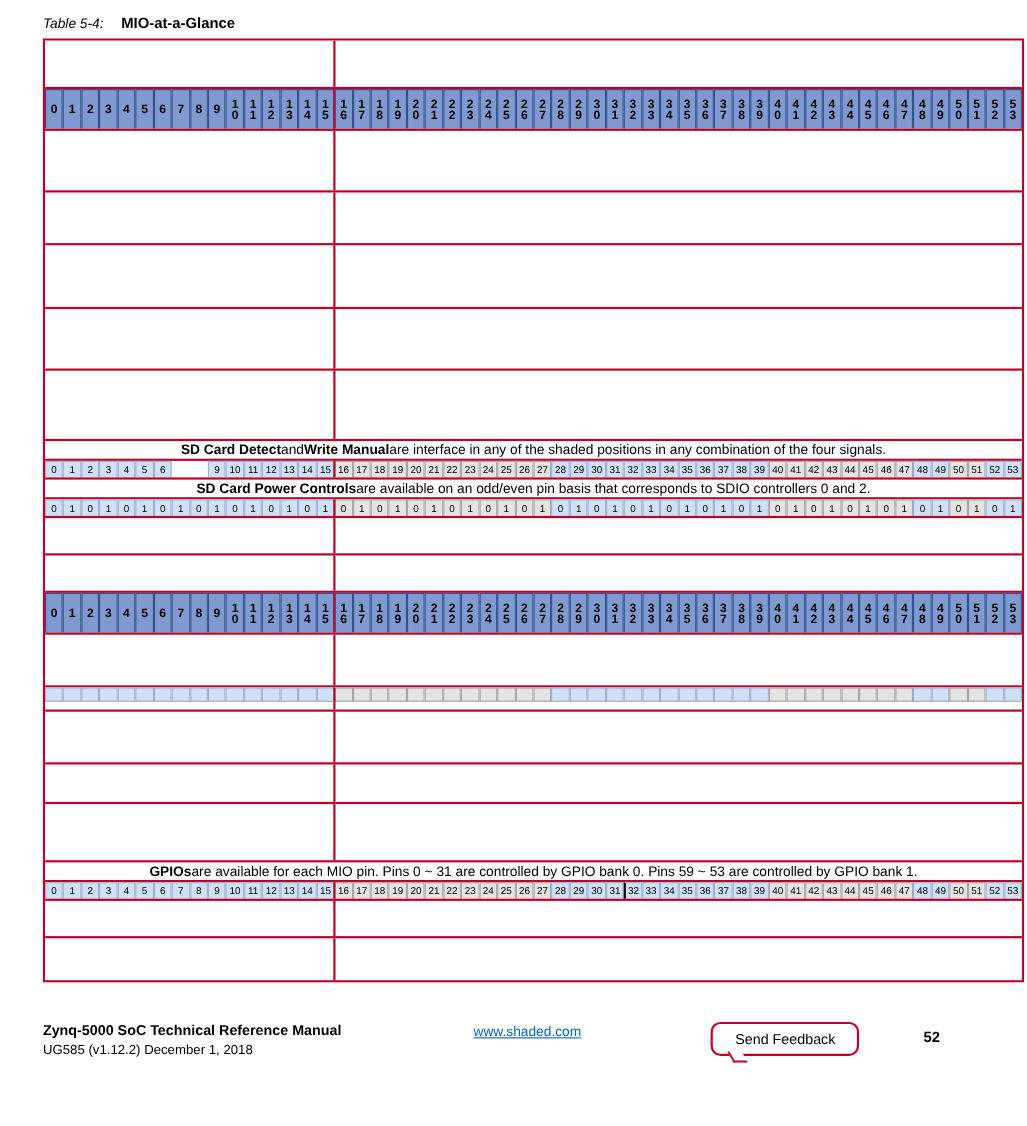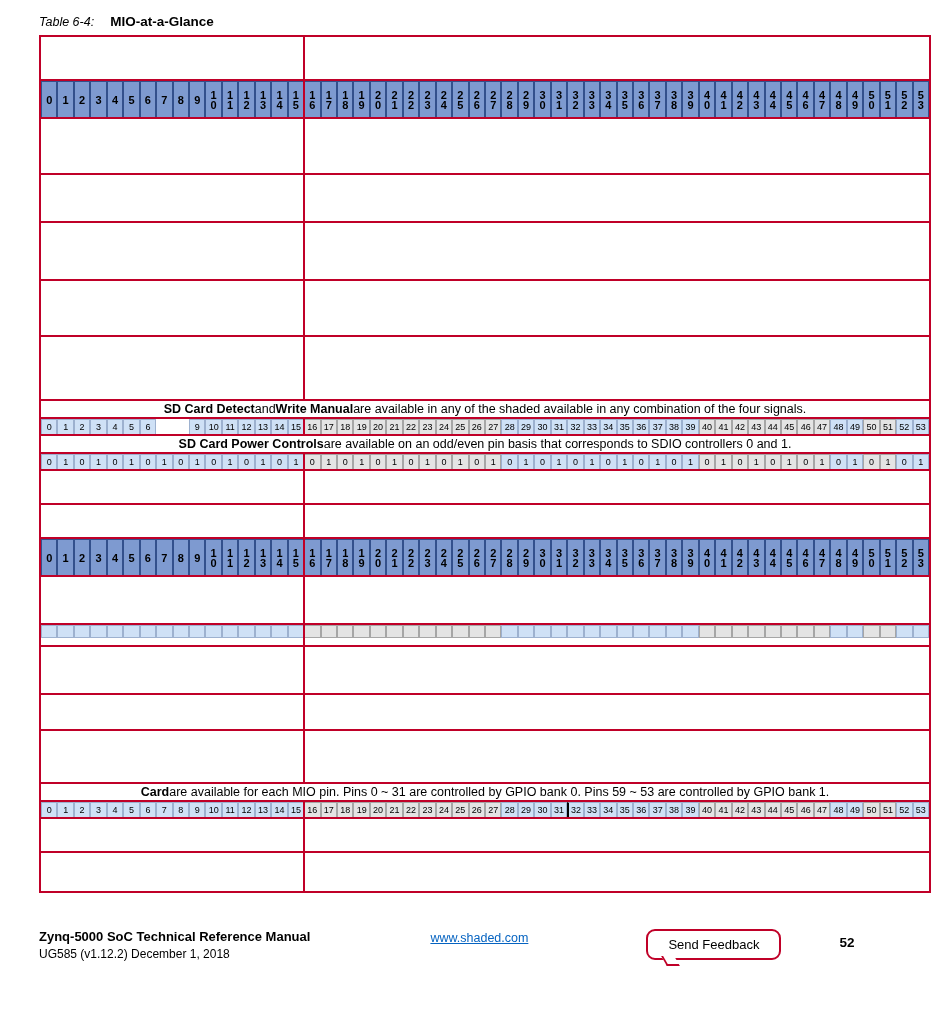--- a/index.html
+++ b/index.html
@@ -33,21 +33,21 @@
   padding:6px 20px;font-size:13px;background:#fff;cursor:pointer}
 .fb-tail{position:absolute;left:16px;bottom:-8px;width:13px;height:10px;background:#fff;
   border-left:2.5px solid var(--red);border-bottom:2.5px solid var(--red);
   transform:skewX(30deg)}
 .f-page{font-weight:bold;font-size:13.5px;margin-left:58px;margin-top:6px}
 </style>
 </head>
 <body>
 
 <div class="title-row">
-  <span class="t-pre">Table 6-4:</span><span class="t-name">MIO-at-a-Glance</span>
+  <span class="t-pre">Table 5-4:</span><span class="t-name">MIO-at-a-Glance</span>
 </div>
 
 <div class="tbl" id="mio-table">
     <div class="band bdiv" style="grid-template-rows: 42px;"></div>
     <div class="band bdiv" style="grid-template-rows: 38px; height: 38px;">
       <div class="cell cB" style="font-size: 11px; font-weight: bold;">0</div>
       <div class="cell cB" style="font-size: 11px; font-weight: bold;">1</div>
       <div class="cell cB" style="font-size: 11px; font-weight: bold;">2</div>
       <div class="cell cB" style="font-size: 11px; font-weight: bold;">3</div>
       <div class="cell cB" style="font-size: 11px; font-weight: bold;">4</div>
@@ -103,21 +103,21 @@
     </div>
     <div class="band bdiv" style="grid-template-rows: 54px;"></div>
     <div class="band bdiv" style="grid-template-rows: 20px 26px;"></div>
     <div class="band bdiv" style="grid-template-rows: 20px 36px;"></div>
     <div class="band bdiv" style="grid-template-rows: 20px 34px;"></div>
     <div class="band bdiv" style="grid-template-rows: 20px 42px;"></div>
     <div class="tband" style="height: 18px;">
       <span style="font-weight: bold;">SD Card Detect</span>
       <span> and </span>
       <span style="font-weight: bold;">Write Manual</span>
-      <span> are available in any of the shaded available in any combination of the four signals.</span>
+      <span> are interface in any of the shaded positions in any combination of the four signals.</span>
     </div>
     <div class="band bdiv" style="grid-template-rows: 17px; height: 17px;">
       <div class="cell cb" style="font-size: 9px;">0</div>
       <div class="cell cb" style="font-size: 9px;">1</div>
       <div class="cell cb" style="font-size: 9px;">2</div>
       <div class="cell cb" style="font-size: 9px;">3</div>
       <div class="cell cb" style="font-size: 9px;">4</div>
       <div class="cell cb" style="font-size: 9px;">5</div>
       <div class="cell cb" style="font-size: 9px;">6</div>
       <div class="cell " style="font-size: 9px;"></div>
@@ -163,21 +163,21 @@
       <div class="cell cg" style="font-size: 9px;">47</div>
       <div class="cell cb" style="font-size: 9px;">48</div>
       <div class="cell cb" style="font-size: 9px;">49</div>
       <div class="cell cg" style="font-size: 9px;">50</div>
       <div class="cell cg" style="font-size: 9px;">51</div>
       <div class="cell cb" style="font-size: 9px;">52</div>
       <div class="cell cb" style="font-size: 9px;">53</div>
     </div>
     <div class="tband" style="height: 18px;">
       <span style="font-weight: bold;">SD Card Power Controls</span>
-      <span> are available on an odd/even pin basis that corresponds to SDIO controllers 0 and 1.</span>
+      <span> are available on an odd/even pin basis that corresponds to SDIO controllers 0 and 2.</span>
     </div>
     <div class="band bdiv" style="grid-template-rows: 17px; height: 17px;">
       <div class="cell cb" style="font-size: 9px;">0</div>
       <div class="cell cb" style="font-size: 9px;">1</div>
       <div class="cell cb" style="font-size: 9px;">0</div>
       <div class="cell cb" style="font-size: 9px;">1</div>
       <div class="cell cb" style="font-size: 9px;">0</div>
       <div class="cell cb" style="font-size: 9px;">1</div>
       <div class="cell cb" style="font-size: 9px;">0</div>
       <div class="cell cb" style="font-size: 9px;">1</div>
@@ -340,21 +340,21 @@
       <div class="cell cb" style="font-size: 9px;"></div>
       <div class="cell cg" style="font-size: 9px;"></div>
       <div class="cell cg" style="font-size: 9px;"></div>
       <div class="cell cb" style="font-size: 9px;"></div>
       <div class="cell cb" style="font-size: 9px;"></div>
     </div>
     <div class="band bdiv" style="grid-template-rows: 23px 23px;"></div>
     <div class="band bdiv" style="grid-template-rows: 17px 17px;"></div>
     <div class="band bdiv" style="grid-template-rows: 17px 17px 17px;"></div>
     <div class="tband" style="height: 18px;">
-      <span style="font-weight: bold;">Card</span>
+      <span style="font-weight: bold;">GPIOs</span>
       <span> are available for each MIO pin. Pins 0 ~ 31 are controlled by GPIO bank 0. Pins 59 ~ 53 are controlled by GPIO bank 1.</span>
     </div>
     <div class="band bdiv" style="grid-template-rows: 17px; height: 17px;">
       <div class="cell cb" style="font-size: 9px;">0</div>
       <div class="cell cb" style="font-size: 9px;">1</div>
       <div class="cell cb" style="font-size: 9px;">2</div>
       <div class="cell cb" style="font-size: 9px;">3</div>
       <div class="cell cb" style="font-size: 9px;">4</div>
       <div class="cell cb" style="font-size: 9px;">5</div>
       <div class="cell cb" style="font-size: 9px;">6</div>

